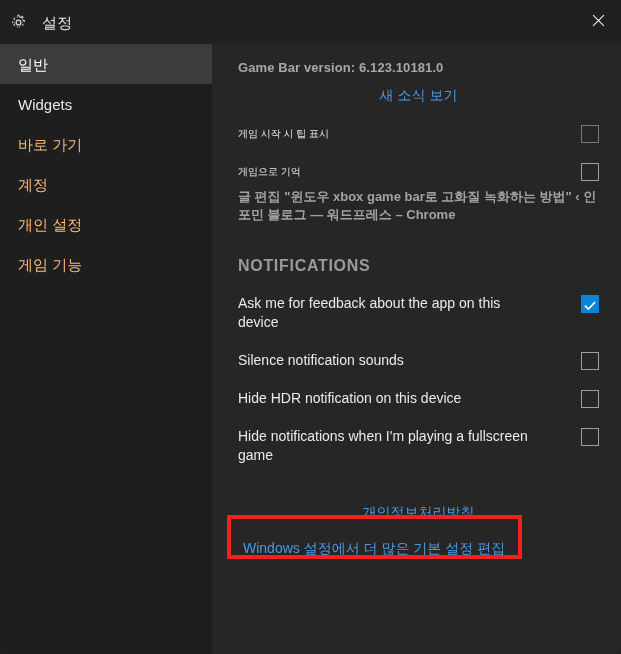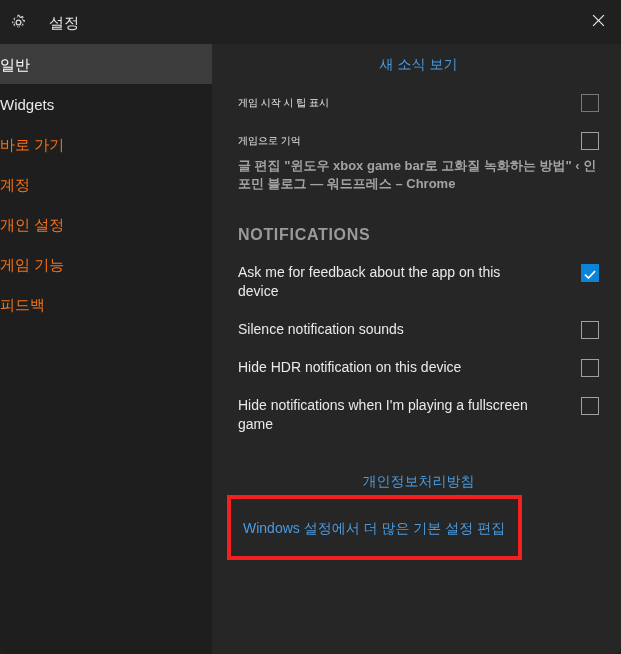--- a/index.html
+++ b/index.html
@@ -30,21 +30,21 @@
     left: 0; top: 0;
     width: 621px;
     height: 44px;
     background: #202020;
     display: flex;
     align-items: center;
   }
   .title-group {
     display: flex;
     align-items: center;
-    gap: 22px;
+    gap: 15px;
     padding-left: 10px;
   }
   .gear-icon {
     width: 17px;
     height: 17px;
     display: block;
     flex: 0 0 auto;
   }
   .window-title {
     font-size: 15px;
@@ -73,26 +73,27 @@
     position: absolute;
     left: 0; top: 44px;
     width: 212px;
     height: 610px;
     background: #1e1e1e;
   }
   .nav-item {
     height: 40px;
     display: flex;
     align-items: center;
+    padding-left: 18px;
     box-sizing: border-box;
     cursor: default;
   }
   .nav-item .nav-label {
     font-size: 15px;
-    color: #f97316;
+    color: #fdba74;
     line-height: 1;
   }
   .nav-item.selected {
     background: #3c3c3c;
   }
   .nav-item.selected .nav-label {
     color: #ffffff;
   }
   .nav-item.bold .nav-label {
     font-weight: normal;
@@ -197,23 +198,23 @@
   }
   .bottom-links .link-row {
     margin-top: 16px;
     margin-bottom: 14px;
   }
 
   
   .highlight-box {
     position: absolute;
     left: 227px;
-    top: 495px;
+    top: 515px;
     width: 295px;
-    height: 65px;
+    height: 44px;
     border: 4px solid #f32020;
     box-sizing: border-box;
     background: rgba(38,38,38,1);
     pointer-events: none;
   }
   .highlight-box .highlight-link {
     position: absolute;
     left: 12px;
     top: 21px;
     font-size: 14px;
@@ -257,27 +258,25 @@
     </div>
     <div class="nav-item">
       <span class="nav-label">계정</span>
     </div>
     <div class="nav-item">
       <span class="nav-label">개인 설정</span>
     </div>
     <div class="nav-item">
       <span class="nav-label">게임 기능</span>
     </div>
-    <div class="nav-item">
-      <span class="nav-label">피드백</span>
-    </div>
   </div>
 
   <div class="content">
 
+    <div class="version-line">Game Bar version: 6.123.10181.0</div>
 
     <div class="link-row">
       <span class="link">새 소식 보기</span>
     </div>
 
     <div class="setting-row">
       <span class="setting-label">게임 시작 시 팁 표시</span>
       <span class="checkbox dim"></span>
     </div>
 

